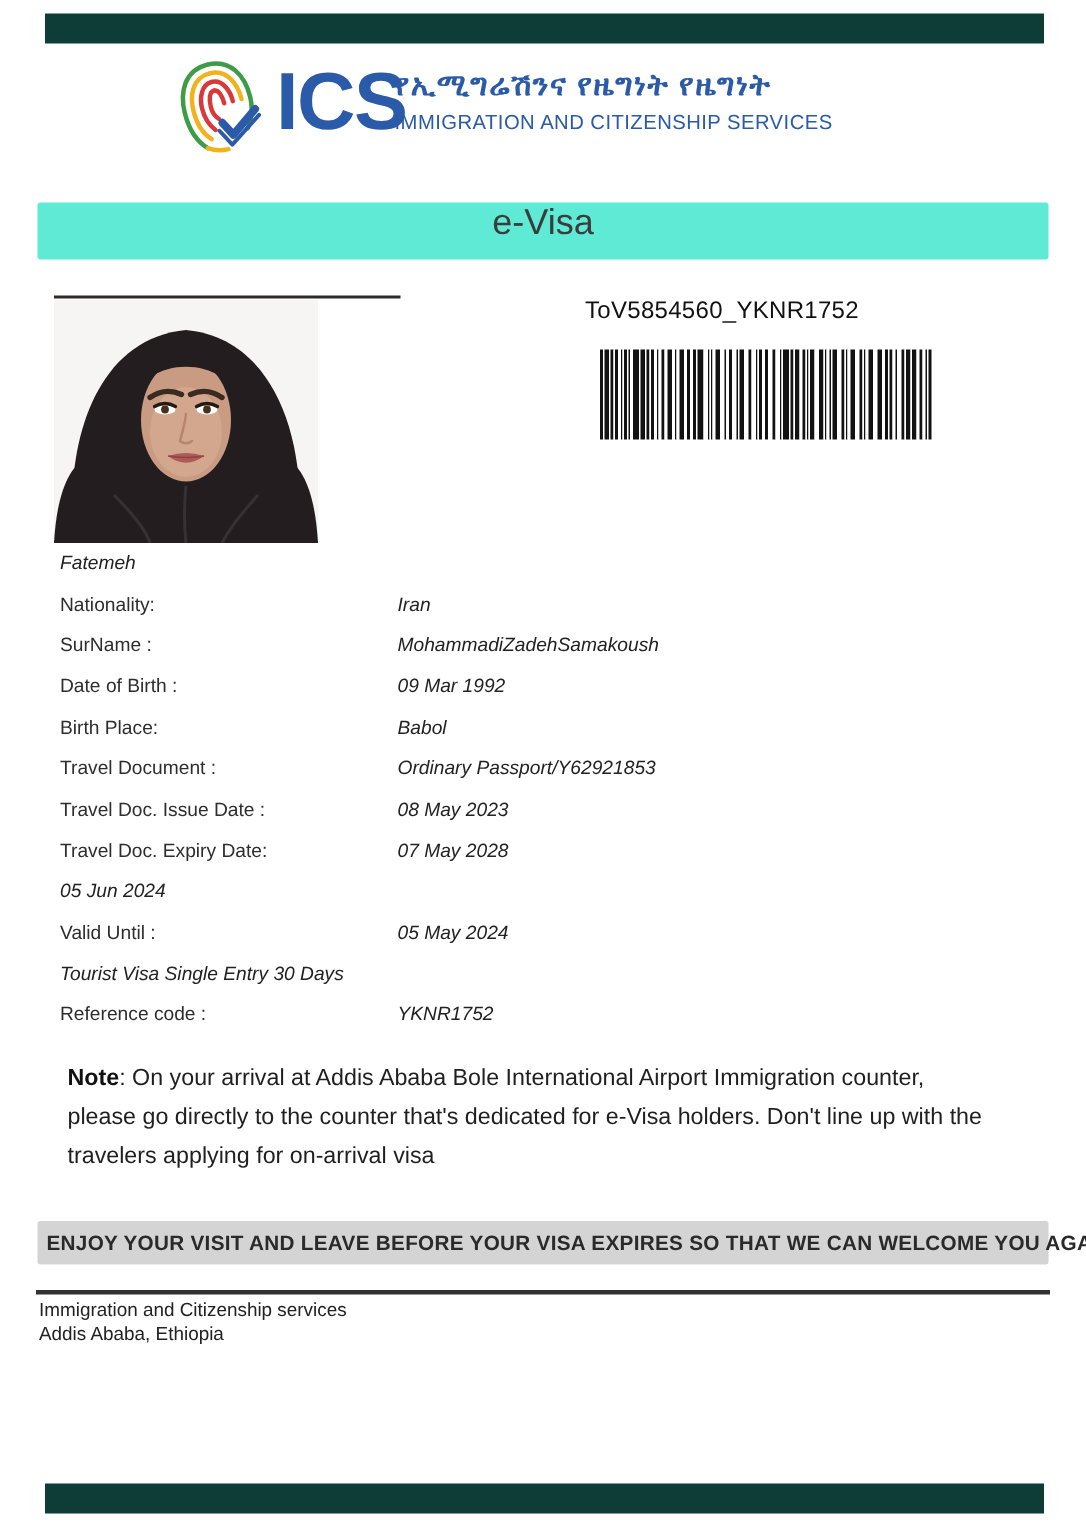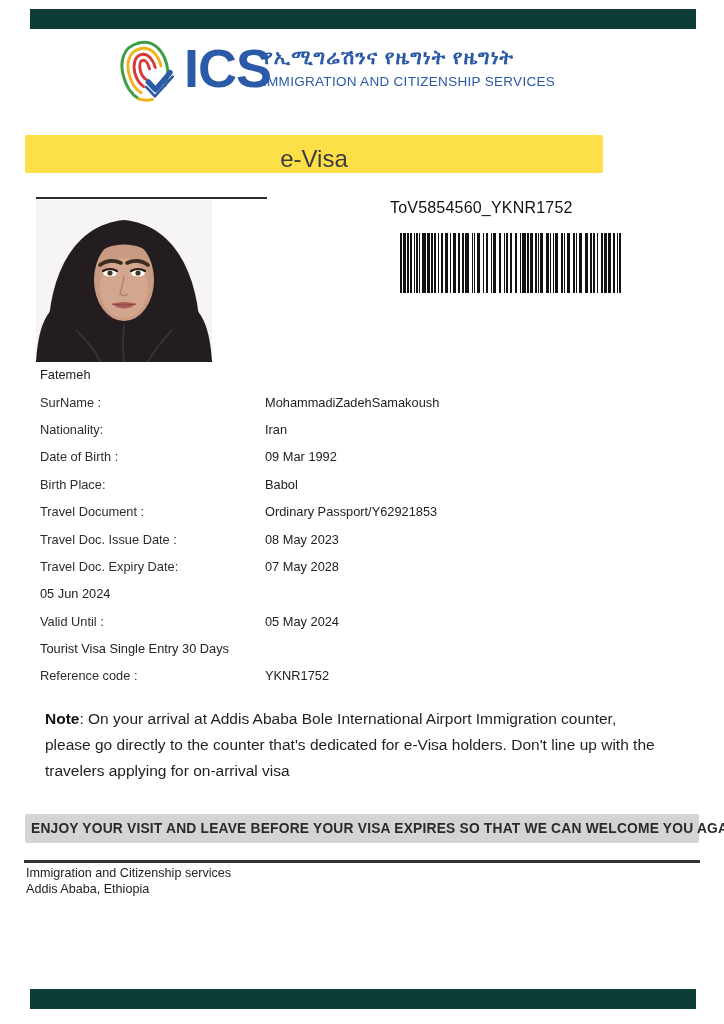--- a/index.html
+++ b/index.html
@@ -25,42 +25,42 @@
     position:absolute;left:263px;top:46px;
     font-size:20px;font-weight:700;color:#2a5aa8;letter-spacing:1px;white-space:nowrap;
   }
   .logo-sub{
     position:absolute;left:263px;top:74px;
     font-size:13.5px;font-weight:500;color:#2a5aa8;letter-spacing:0.3px;white-space:nowrap;
   }
 
   
   .title-bar{
-    position:absolute;left:25px;top:135px;width:578px;height:38px;
-    background:#fde047;border-radius:2px;
-    display:flex;align-items:flex-end;justify-content:center;
+    position:absolute;left:25px;top:135px;width:674px;height:38px;
+    background:#5eead4;border-radius:2px;
+    display:flex;align-items:flex-start;justify-content:center;
     font-size:24px;color:#3c3c3c;
   }
 
   
   .photo-topline{position:absolute;left:36px;top:197px;width:231px;height:2px;background:#2a2a2a;}
   .photo{position:absolute;left:36px;top:200px;width:176px;height:162px;}
   .code-text{position:absolute;left:390px;top:199px;font-size:16px;color:#111;letter-spacing:0.2px;}
   .barcode{
     position:absolute;left:400px;top:233px;width:222px;height:60px;
     display:flex;align-items:stretch;background:#fff;
   }
   .barcode .b{background:#121212;height:100%;}
   .barcode .g{background:#ffffff;height:100%;}
 
   
   .fields{position:absolute;left:40px;top:361px;width:640px;}
   .field-row{height:27.4px;display:flex;align-items:center;}
   .f-label{width:225px;font-size:12.8px;color:#2d2d2d;}
-  .f-value{font-size:12.8px;color:#222;}
+  .f-value{font-size:12.8px;color:#222;font-style:italic;}
 
   
   .note{
     position:absolute;left:45px;top:706px;width:612px;
     font-size:15.5px;line-height:26px;color:#1f1f1f;
   }
   .note b{color:#111;}
 
   
   .banner{
@@ -258,26 +258,26 @@
       <div class="b" style="width: 1px;"></div>
       <div class="g" style="width: 1px;"></div>
       <div class="b" style="width: 2px;"></div>
     </div>
 
   <div class="fields" id="fields">
       <div class="field-row">
         <span class="f-value">Fatemeh</span>
       </div>
       <div class="field-row">
+        <span class="f-label">Nationality:</span>
+        <span class="f-value">Iran</span>
+      </div>
+      <div class="field-row">
         <span class="f-label">SurName :</span>
         <span class="f-value">MohammadiZadehSamakoush</span>
-      </div>
-      <div class="field-row">
-        <span class="f-label">Nationality:</span>
-        <span class="f-value">Iran</span>
       </div>
       <div class="field-row">
         <span class="f-label">Date of Birth :</span>
         <span class="f-value">09 Mar 1992</span>
       </div>
       <div class="field-row">
         <span class="f-label">Birth Place:</span>
         <span class="f-value">Babol</span>
       </div>
       <div class="field-row">

